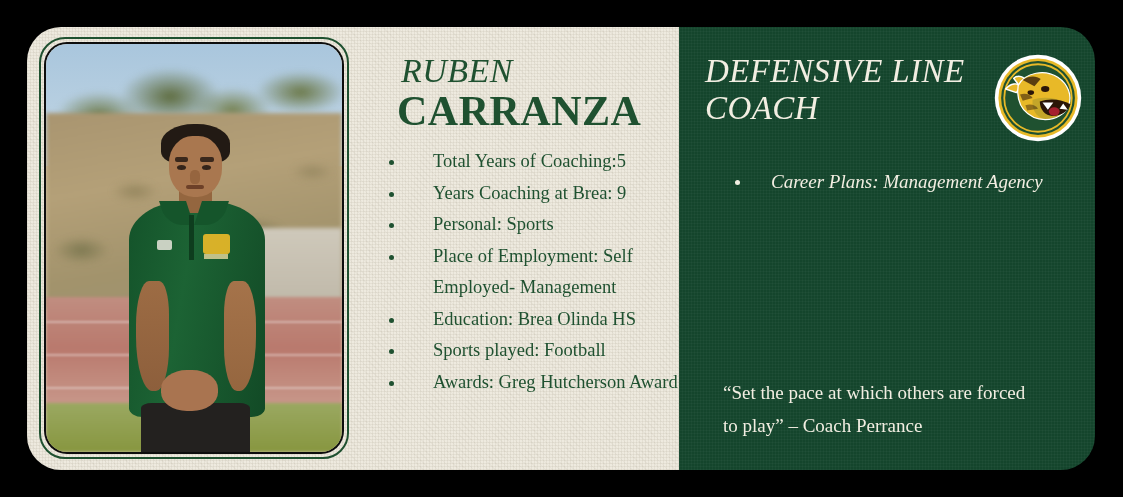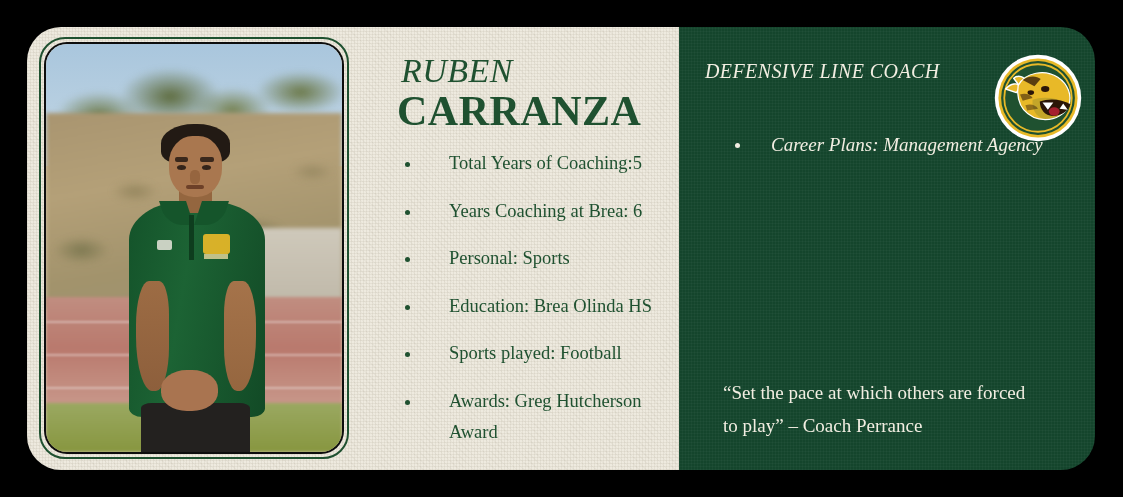--- a/index.html
+++ b/index.html
@@ -232,21 +232,21 @@
     list-style: none;
     margin: 0;
     padding: 0 0 0 16px;
   }
   ul.facts li {
     position: relative;
     font-size: 18.5px;
     color: #1f5130;
     line-height: 31.5px;
     padding-left: 50px;
-    margin: 16px;
+    margin: 0;
   }
   ul.facts li::before {
     content: "";
     position: absolute;
     left: 6px;
     top: 14px;
     width: 5px;
     height: 5px;
     border-radius: 50%;
     background: #1f5130;
@@ -259,21 +259,21 @@
     height: 100%;
     background-color: #14452c;
     background-image:
       repeating-linear-gradient(0deg, rgba(255,255,255,0.028) 0 1px, rgba(0,0,0,0) 1px 3px),
       repeating-linear-gradient(90deg, rgba(255,255,255,0.028) 0 1px, rgba(0,0,0,0) 1px 3px);
     box-sizing: border-box;
     padding: 26px 34px 0 26px;
   }
   .role-title {
     font-style: italic;
-    font-size: 20px;
+    font-size: 33px;
     color: #f2eee2;
     line-height: 37px;
     margin: 0;
     width: 265px;
     letter-spacing: 0.4px;
   }
   ul.career {
     list-style: none;
     margin: 38px 0 0 0;
     padding: 0 0 0 10px;
@@ -362,22 +362,23 @@
           </div>
         </div>
       </div>
 
       <div class="left-text">
         <div class="first-name">RUBEN</div>
         <div class="last-name">CARRANZA</div>
 
         <ul class="facts">
           <li>Total Years of Coaching:5</li>
-          <li>Years Coaching at Brea: 6</li>
+          <li>Years Coaching at Brea: 9</li>
           <li>Personal: Sports</li>
+          <li>Place of Employment: Self Employed- Management</li>
           <li>Education: Brea Olinda HS</li>
           <li>Sports played: Football</li>
           <li>Awards: Greg Hutcherson Award</li>
         </ul>
       </div>
     </div>
 
     <div class="right-panel">
 
       <div class="role-title">DEFENSIVE LINE COACH</div>

